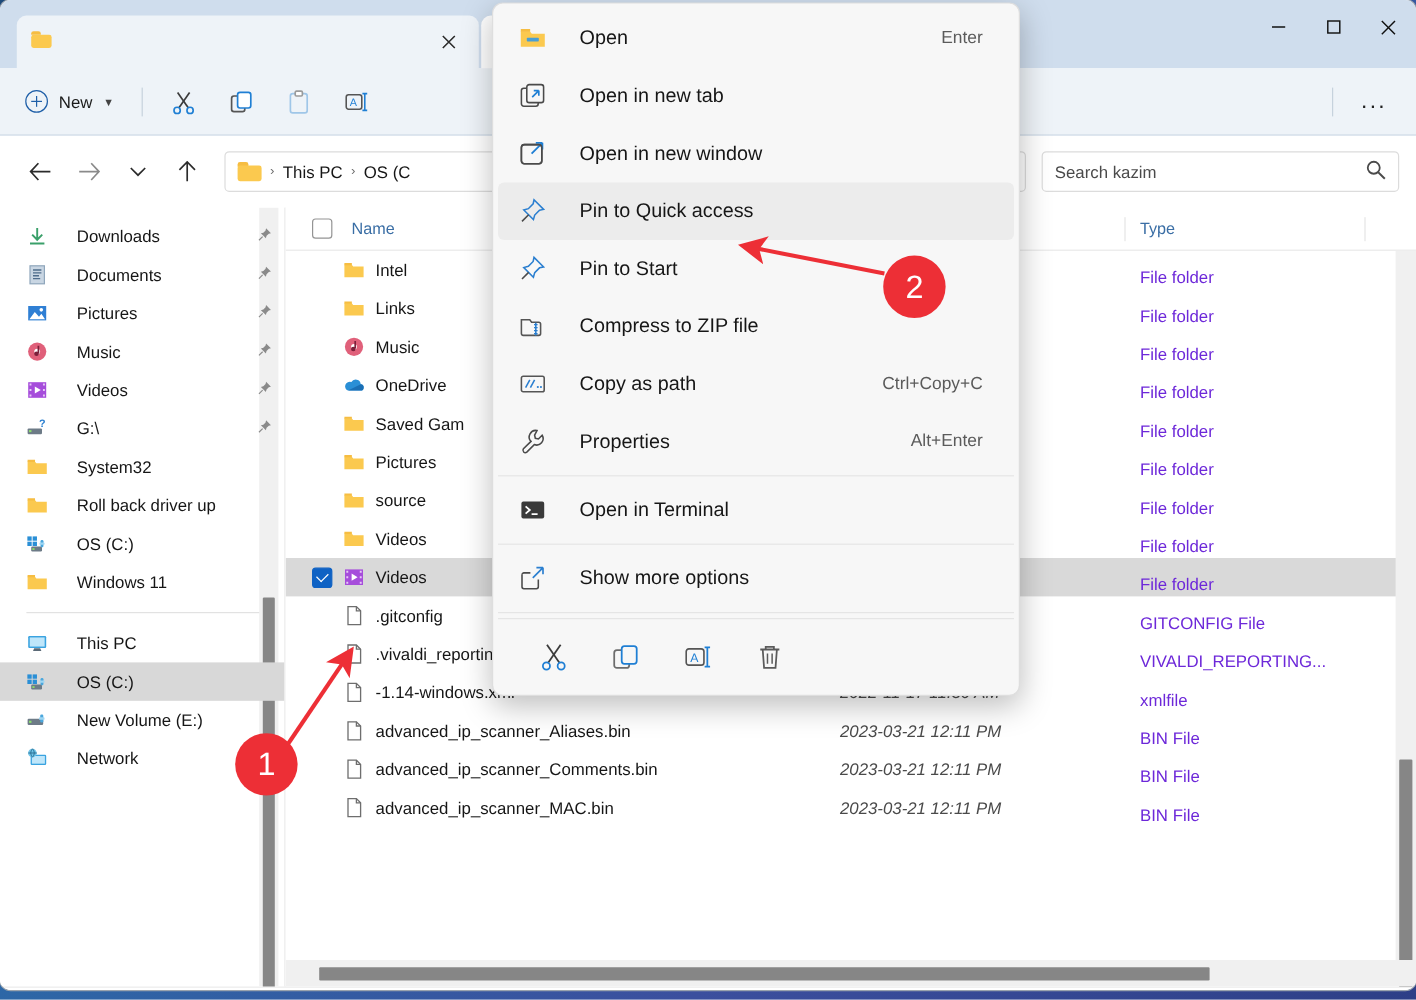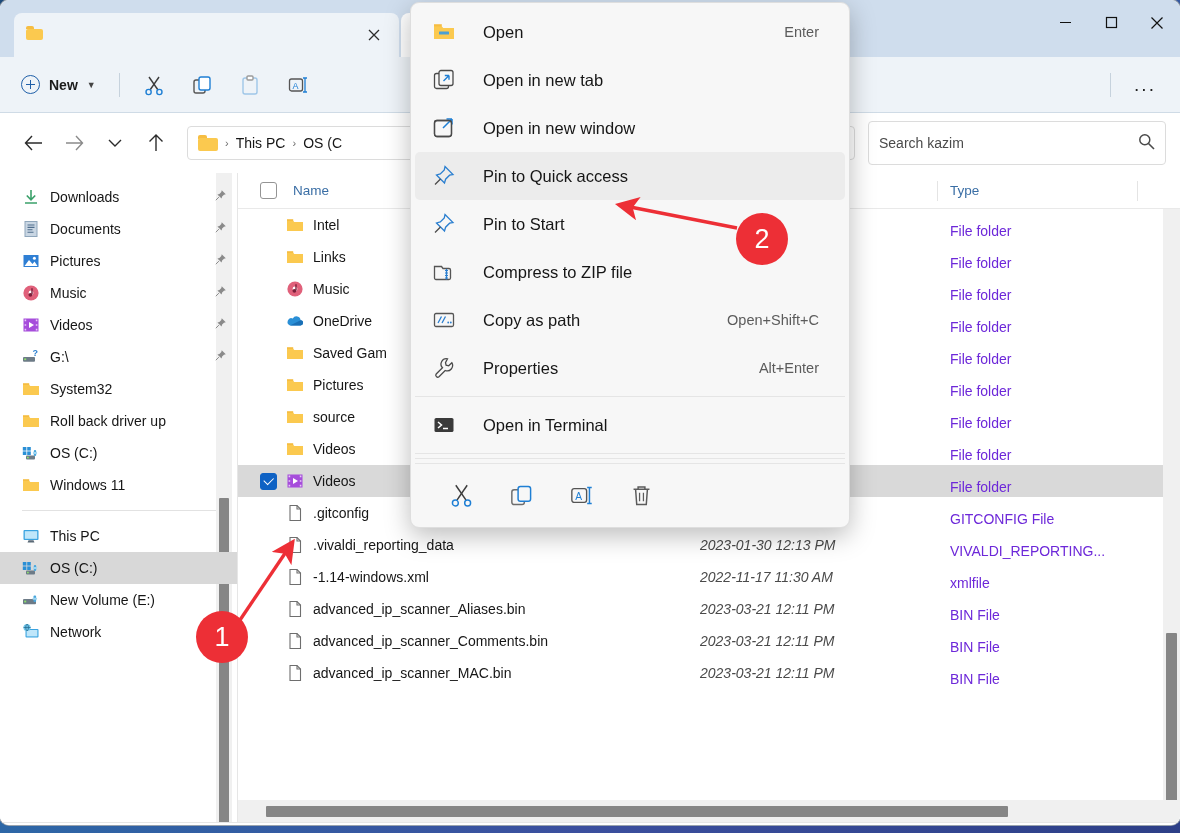--- a/index.html
+++ b/index.html
@@ -63,54 +63,54 @@
   .folder.small::before{width:8px;height:3px;}
   .folder.small::after{top:2.5px;width:17px;height:11.5px;}
 
   
   #cmdbar{
     height:56px;background:#eef3f8;border-bottom:1px solid #cfdbe6;
     display:flex;align-items:center;padding:0 12px;gap:2px;position:relative;
   }
   #newbtn{
     display:flex;align-items:center;gap:9px;height:34px;padding:0 12px 0 9px;
-    border-radius:5px;font-size:14px;color:#1b1b1b;font-weight:bold;
+    border-radius:5px;font-size:14px;color:#1b1b1b;
   }
   .plusico{width:19px;height:19px;border:1.6px solid #1f5fa8;border-radius:50%;position:relative;}
   .plusico::before,.plusico::after{content:"";position:absolute;background:#1f5fa8;}
   .plusico::before{left:4px;top:7.7px;width:9px;height:1.7px;}
   .plusico::after{top:4px;left:7.7px;height:9px;width:1.7px;}
   .chev{font-size:9px;color:#444;}
   .vdiv{width:1px;height:24px;background:#c6d2dd;margin:0 9px;}
   .tbbtn{width:46px;height:36px;display:flex;align-items:center;justify-content:center;border-radius:5px;}
   .dots{font-size:19px;letter-spacing:2px;color:#202020;line-height:8px;}
 
   
   #navbar{ height:60px;background:#fff;display:flex;align-items:center;padding:0 14px;gap:3px;}
   .navico{width:38px;height:34px;display:flex;align-items:center;justify-content:center;color:#2b2b2b;border-radius:4px;font-size:19px;}
   #addressbar{
     flex:1;height:34px;margin-left:9px;border:1px solid #dcdcdc;border-radius:4px;background:#fff;
     display:flex;align-items:center;padding:0 10px;gap:7px;overflow:hidden;min-width:0;
     font-size:14px;color:#161616;
   }
   .crumbsep{color:#6b6b6b;font-size:11px;}
   #searchbox{
-    width:298px;height:44px;margin-left:10px;border:1px solid #dcdcdc;border-radius:4px;background:#fff;
+    width:298px;height:34px;margin-left:10px;border:1px solid #dcdcdc;border-radius:4px;background:#fff;
     display:flex;align-items:center;padding:0 10px;justify-content:space-between;
     font-size:14px;color:#4a4a4a;flex:0 0 auto;
   }
 
   
   #body{ display:flex; height:649px; background:#fff;}
   #sidebar{
     width:238px;flex:0 0 238px;position:relative;padding-top:8px;overflow:hidden;background:#fff;
     border-right:1px solid #e6e6e6;
   }
   .navitem{
-    height:32px;display:flex;align-items:center;padding:0 10px 0 22px;gap:10px;font-size:14px;color:#161616;
+    height:32px;display:flex;align-items:center;padding:0 10px 0 22px;gap:24px;font-size:14px;color:#161616;
     white-space:nowrap;position:relative;
   }
   .navitem.sel{ background:#d8d8d8; }
   .navitem .ilabel{ flex:1; overflow:hidden; }
   .pin{ color:#8a8a8a; font-size:12px; transform:rotate(45deg); }
   .navsep{ height:1px;background:#e2e2e2;margin:9px 18px 9px 22px; }
   .ico{ width:18px;height:18px;flex:0 0 auto;position:relative;display:block; }
 
   
   #sbscroll{ position:absolute;left:216px;top:0;width:16px;height:100%;background:#f0f0f0; }
@@ -737,21 +737,21 @@
         <div class="mi">
           <span class="miico">
             <svg width="24" height="24" viewBox="0 0 24 24" fill="none">
               <rect x="2.5" y="5.5" width="19" height="13" rx="1.5" stroke="#555" stroke-width="1.3"></rect>
               <path d="M6 15 L9.5 8.5 M10 15 L13.5 8.5" stroke="#2b7fd0" stroke-width="1.3"></path>
               <circle cx="16.2" cy="14.5" r="0.9" fill="#2b7fd0"></circle>
               <circle cx="18.8" cy="14.5" r="0.9" fill="#2b7fd0"></circle>
             </svg>
           </span>
           <span class="milabel">Copy as path</span>
-          <span class="miacc">Open+Shift+C</span>
+          <span class="miacc">Ctrl+Copy+C</span>
         </div>
         <div class="mi">
           <span class="miico">
             <svg width="24" height="24" viewBox="0 0 24 24" fill="none">
               <path d="M15.5 2.8 a5.4 5.4 0 0 0 -5 9 L4.2 18 a2 2 0 0 0 2.8 2.8 l6.2 -6.3 a5.4 5.4 0 0 0 6.6 -7.8 l-3.1 3.1 -2.6 -0.6 -0.6 -2.6 Z" stroke="#4a4a4a" stroke-width="1.3"></path>
             </svg>
           </span>
           <span class="milabel">Properties</span>
           <span class="miacc">Alt+Enter</span>
         </div>
@@ -760,20 +760,30 @@
           <span class="miico">
             <svg width="24" height="24" viewBox="0 0 24 24">
               <rect x="2.5" y="5" width="19" height="14" rx="1.6" fill="#3a3a3a"></rect>
               <path d="M6 9 L9.5 12 L6 15" stroke="#fff" stroke-width="1.5" fill="none"></path>
               <path d="M11 15.5 H16" stroke="#fff" stroke-width="1.5"></path>
             </svg>
           </span>
           <span class="milabel">Open in Terminal</span>
         </div>
         <div class="msep"></div>
+        <div class="mi">
+          <span class="miico">
+            <svg width="24" height="24" viewBox="0 0 24 24" fill="none">
+              <path d="M3 9 V19 a1.6 1.6 0 0 0 1.6 1.6 H15 a1.6 1.6 0 0 0 1.6 -1.6 V13" stroke="#4a4a4a" stroke-width="1.3"></path>
+              <path d="M3 9 a1.6 1.6 0 0 1 1.6 -1.6 H10" stroke="#4a4a4a" stroke-width="1.3"></path>
+              <path d="M12 11.5 L20.5 3 M20.5 3 H15 M20.5 3 V8.5" stroke="#2b7fd0" stroke-width="1.4"></path>
+            </svg>
+          </span>
+          <span class="milabel">Show more options</span>
+        </div>
         <div class="msep"></div>
       </div>
     <div class="msep"></div>
     <div id="ctxicons">
       <div class="cib">
         <svg width="25" height="25" viewBox="0 0 22 22" fill="none">
           <path d="M6 2 L15 15" stroke="#3b3b3b" stroke-width="1.3"></path>
           <path d="M16 2 L7 15" stroke="#3b3b3b" stroke-width="1.3"></path>
           <circle cx="5.6" cy="17.6" r="2.6" stroke="#1f7fd4" stroke-width="1.3"></circle>
           <circle cx="16.4" cy="17.6" r="2.6" stroke="#1f7fd4" stroke-width="1.3"></circle>

